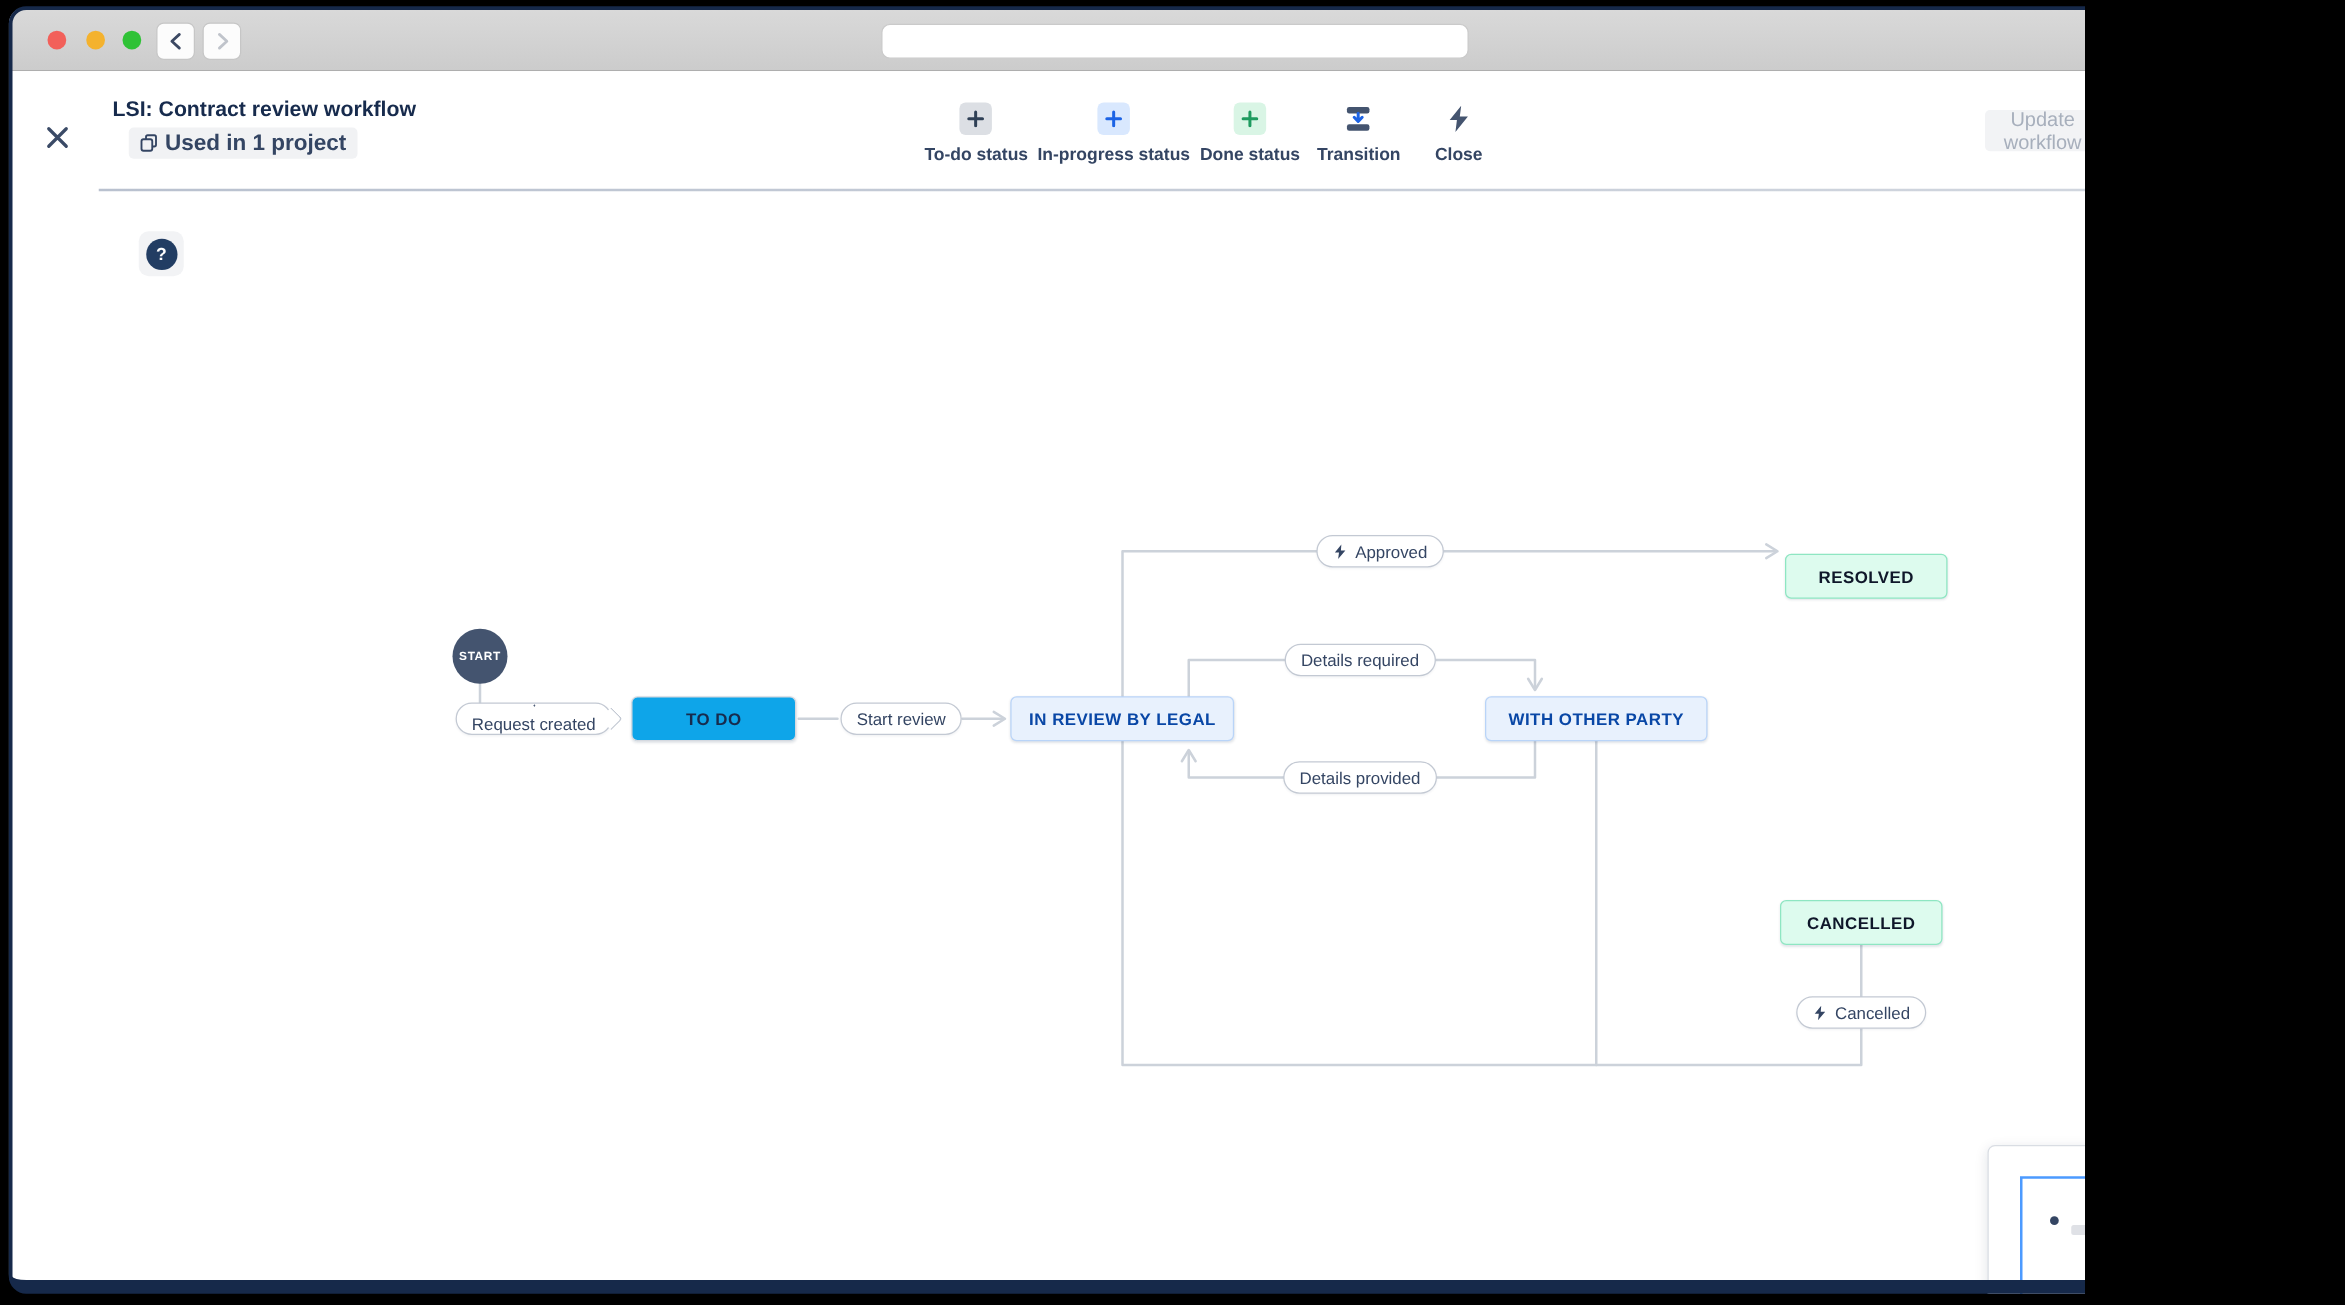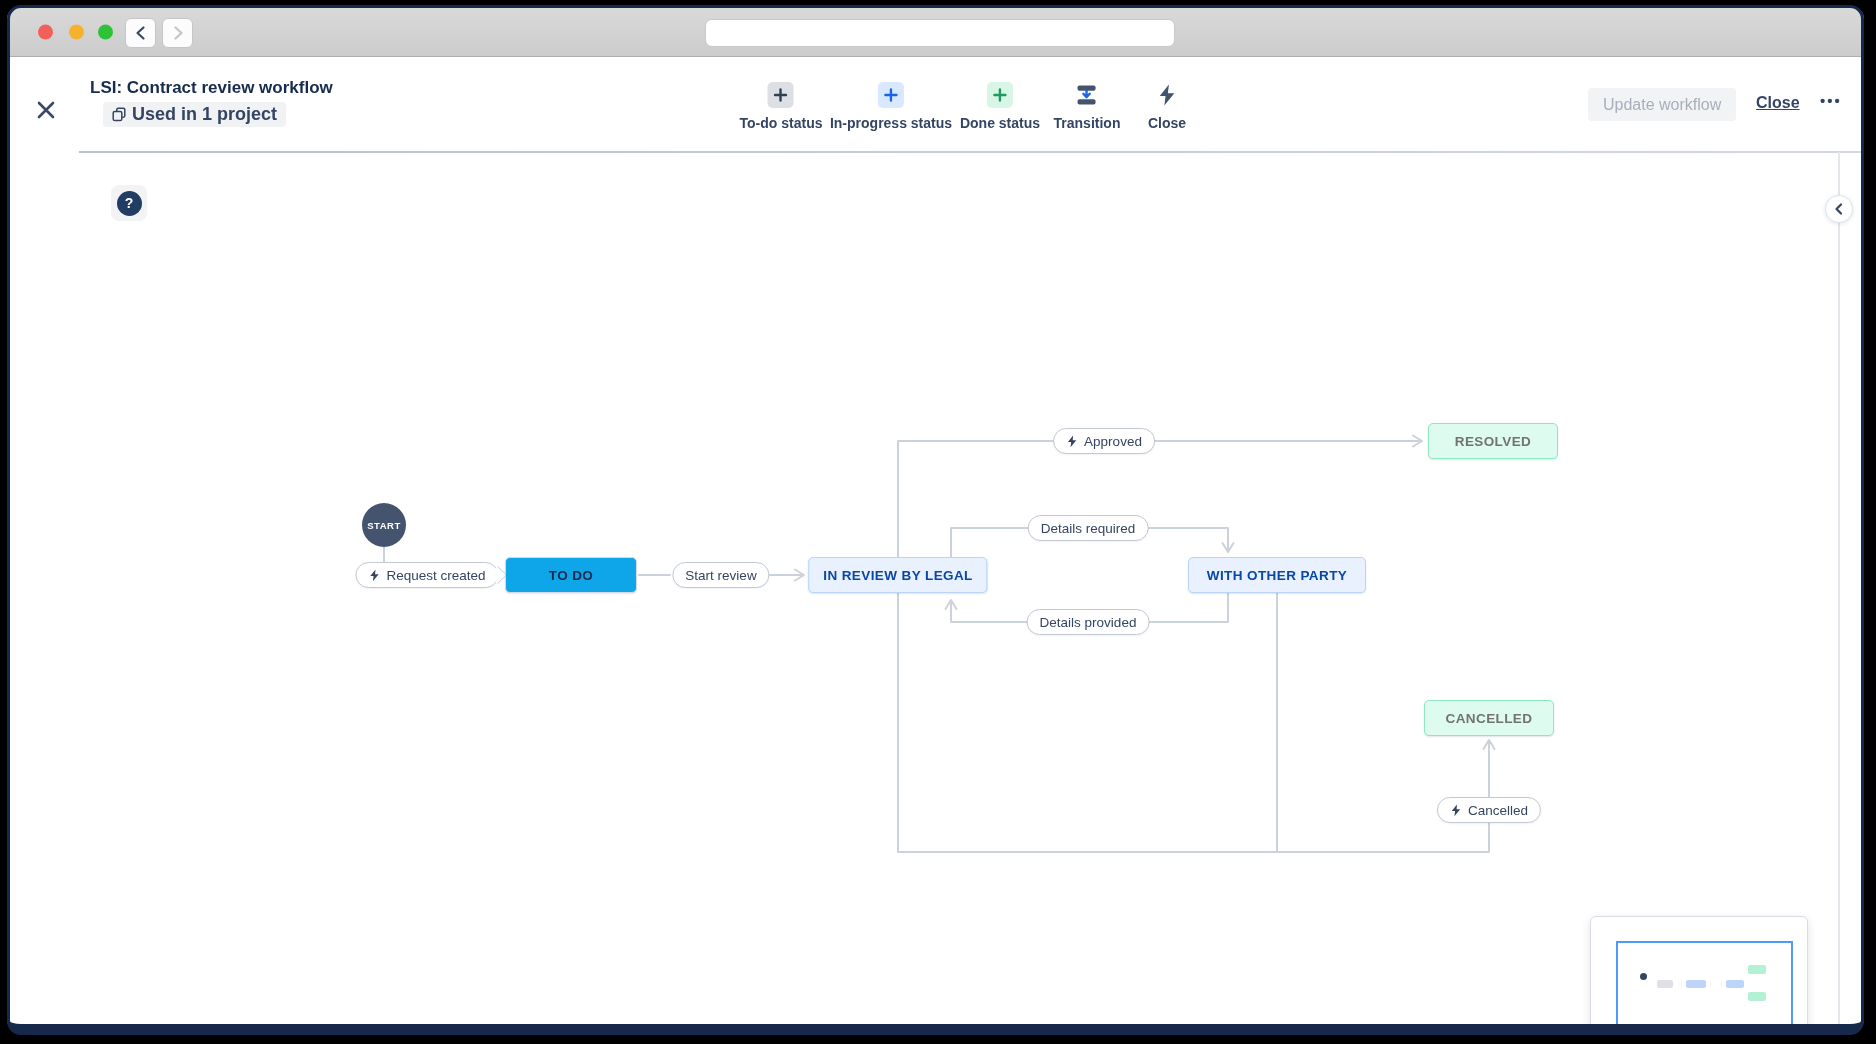--- a/index.html
+++ b/index.html
@@ -1,17 +1,17 @@
 <!DOCTYPE html>
 <html><head>
 <meta charset="utf-8">
 <style>
   * { margin:0; padding:0; box-sizing:border-box; }
   html,body { width:1876px; height:1044px; background:#000; font-family:"Liberation Sans",sans-serif; }
-  .stage { position:relative; width:1876px; height:1044px; background:#000; overflow:hidden; }
+  .stage { position:relative; width:1668px; height:1044px; background:#000; overflow:hidden; }
 
   
   .win-bg { position:absolute; left:7px; top:6px; width:1857px; height:1026px; background:#fff; border-radius:13px; }
 
   
   .titlebar { position:absolute; left:9px; top:8px; width:1853px; height:49px;
     background:linear-gradient(#d9d9d9,#cccccc); border-bottom:1px solid #aeaeae; border-radius:11px 11px 0 0; }
   .tl { position:absolute; top:24px; width:15px; height:15px; border-radius:50%; transform:translateY(-50%); }
   .tl-red { left:29px; background:#f2605a; }
   .tl-yellow { left:60px; background:#f4b22e; }
@@ -54,21 +54,21 @@
     background:#fff; border:1px solid #e0e4ea; border-radius:50%; display:flex; align-items:center;
     justify-content:center; box-shadow:0 1px 4px rgba(9,30,66,.12); cursor:pointer; }
 
   
   .connectors { position:absolute; left:0; top:0; z-index:1; }
   .node { position:absolute; transform:translate(-50%,-50%); height:36px; display:flex; align-items:center;
     justify-content:center; padding:0 14px; border-radius:5px; font-size:13.5px; font-weight:bold;
     letter-spacing:.4px; z-index:3; box-shadow:0 1px 2px rgba(9,30,66,.12); cursor:pointer; white-space:nowrap; }
   .node-gray { background:#0ea5e9; border:1.5px solid #d5d9e0; color:#172b4d; min-width:132px; }
   .node-blue { background:#e8f1fd; border:1.5px solid #b9d4f8; color:#0947a6; min-width:178px; }
-  .node-green { background:#ddfbee; border:1.5px solid #8ee6c2; color:#737373; min-width:130px; }
+  .node-green { background:#ddfbee; border:1.5px solid #8ee6c2; color:#0f172a; min-width:130px;margin-top:20px; }
   .start-node { position:absolute; left:384px; top:525px; width:44px; height:44px; transform:translate(-50%,-50%);
     background:#44546f; border-radius:50%; display:flex; align-items:center; justify-content:center;
     color:#fff; font-size:9.5px; font-weight:bold; letter-spacing:.5px; z-index:3; cursor:pointer; }
   .pill { position:absolute; transform:translate(-50%,-50%); height:26px; background:#fff;
     border:1.5px solid #c3c9d3; border-radius:14px; display:flex; align-items:center; gap:6px; padding:0 12px;
     font-size:13.5px; font-weight:500; color:#344563; z-index:4; white-space:nowrap;
     box-shadow:0 1px 2px rgba(9,30,66,.06); cursor:pointer; }
   .pill .tip { position:absolute; right:-7px; top:50%; width:13px; height:13px; background:#fff;
     border-top:1.5px solid #c3c9d3; border-right:1.5px solid #c3c9d3; transform:translateY(-50%) rotate(45deg);
     border-top-right-radius:3px; }
@@ -193,21 +193,21 @@
       <path d="M1228 593 V622 H951 V602"></path>
       <path d="M951 600 m-5.5 9 L951 600 L956.5 609"></path>
       <path d="M898 593 V852 H1489 V742"></path>
       <path d="M1489 740 m-5.5 9 L1489 740 L1494.5 749"></path>
       <path d="M1277 593 V852"></path>
     </g>
   </svg>
 
   <div class="start-node">START</div>
 
-  <div class="pill" style="left:427px; top:575px;">
+  <div class="pill" style="left:427px; top:575px;flex-direction:column;">
     <svg width="12" height="13" viewBox="0 0 12 13">
       <path d="M7 0.5 L1.8 7 H5.1 L4.4 12.2 L10.2 5.3 H6.6 Z" fill="#344563"></path>
     </svg>
     <span>Request created</span>
     <span class="tip"></span>
   </div>
 
   <div class="node node-gray" style="left:571px; top:575px;">TO DO</div>
 
   <div class="pill" style="left:721px; top:575px;">

